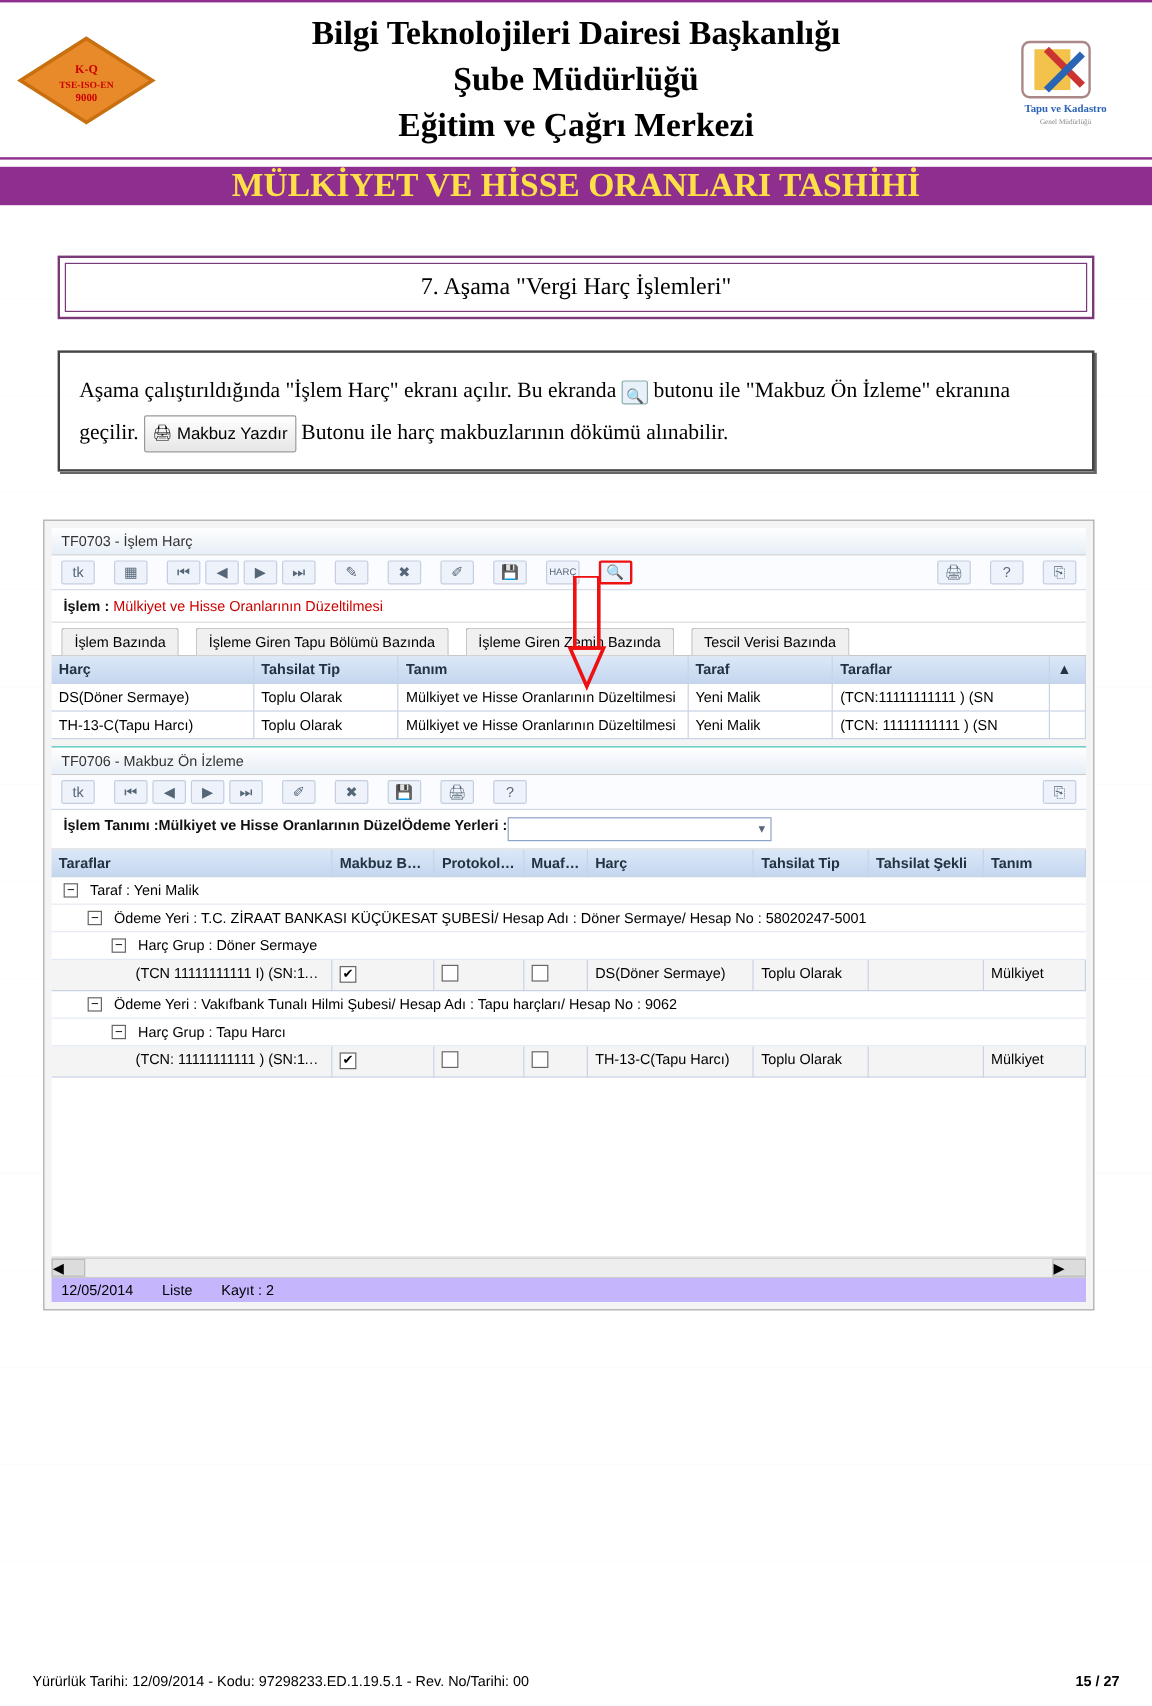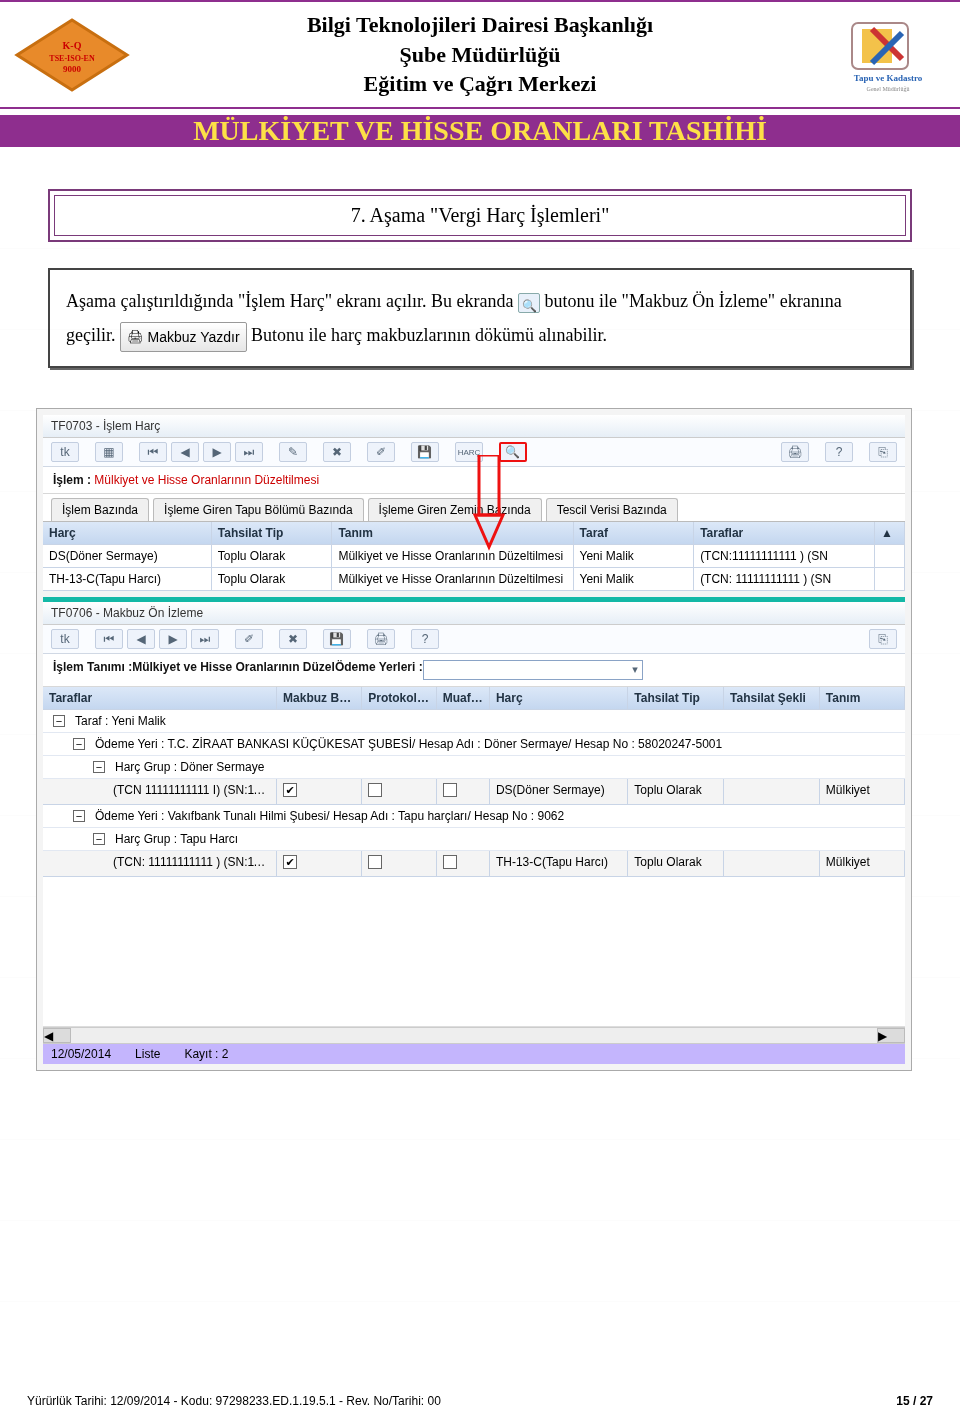--- a/index.html
+++ b/index.html
@@ -26,21 +26,21 @@
 }
 .logo-left, .logo-right {
   width: 120px; height: 80px;
   display: flex; align-items: center; justify-content: center;
 }
 .logo-left svg, .logo-right svg { width: 100%; height: 100%; }
 .header-title {
   flex: 1;
   text-align: center;
   font-weight: bold;
-  font-size: 22px;
+  font-size: 28px;
   line-height: 1.35;
 }
 .purple-band {
   background: #8e2e8e;
   color: #fde047;
   text-align: center;
   font-weight: bold;
   font-size: 28px;
   padding: 0 8px;
   margin-top: 6px;
@@ -131,21 +131,21 @@
 .islem-line {
   padding: 6px 10px;
   background: #fff;
   border-bottom: 1px solid #d8d8d8;
   font-size: 12px;
 }
 .islem-line b { font-weight: bold; color: #111; }
 .islem-line .red { color: #c00; }
 .tabs {
   display: flex;
-  gap: 4px;
+  gap: 14px;
   padding: 4px 8px 0 8px;
   background: #fff;
   border-bottom: 1px solid #bbb;
   font-size: 12px;
 }
 .tab {
   padding: 4px 10px;
   border: 1px solid #bbb;
   border-bottom: none;
   background: #f0f0f0;
@@ -154,21 +154,21 @@
 .grid-head, .grid-row {
   display: grid;
   grid-template-columns: 1.4fr 1fr 2fr 1fr 1.5fr 30px;
   font-size: 12px;
 }
 .grid-head { background: linear-gradient(#dce8f8,#c3d6ef); color: #234; font-weight: bold; }
 .grid-head > div, .grid-row > div { padding: 4px 6px; border-right: 1px solid #c8d4e6; border-bottom: 1px solid #c8d4e6; white-space: nowrap; overflow: hidden; text-overflow: ellipsis; }
 .grid-row { background: #fff; }
 .sub-win {
   margin-top: 6px;
-  border-top: 5px solid #14b8a6;
+  border-top: 1px solid #14b8a6;
 }
 .odeme-row {
   padding: 4px 10px;
   background: #fff;
   border-bottom: 1px solid #e2e8f2;
   font-size: 12px;
   display: flex;
   align-items: center;
   gap: 10px;
 }

